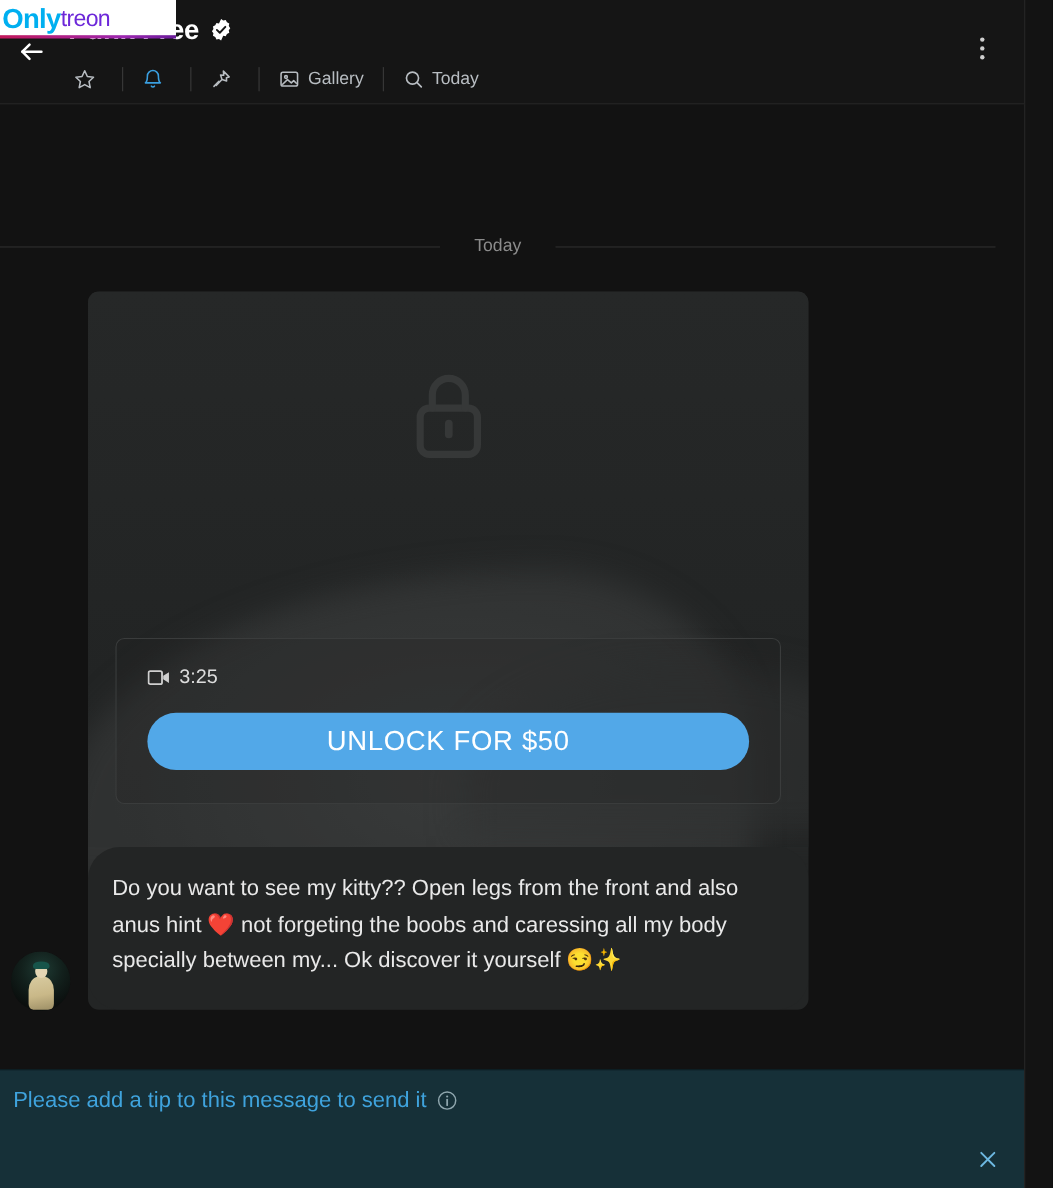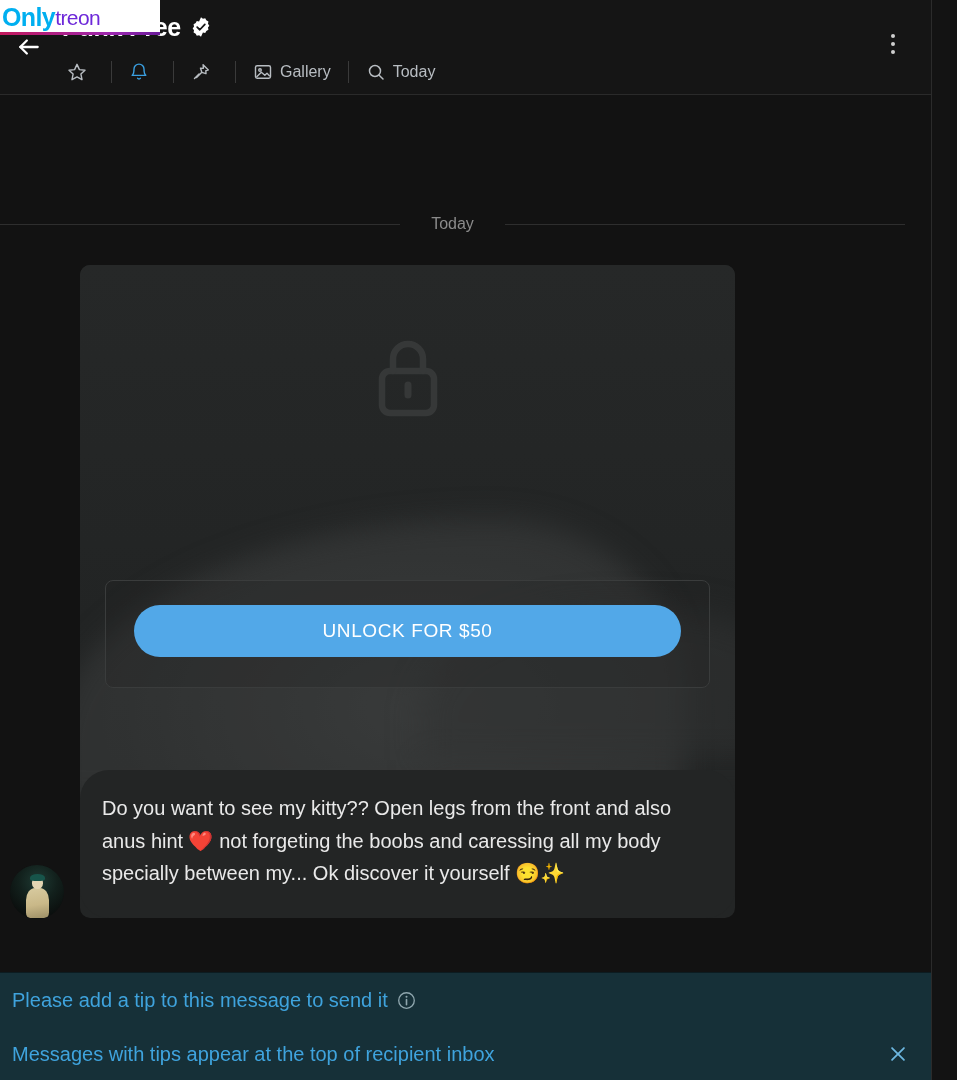--- a/index.html
+++ b/index.html
@@ -249,21 +249,21 @@
     display: block;
     width: 100%;
     height: 52px;
     line-height: 52px;
     text-align: center;
     border: none;
     border-radius: 26px;
     background: #52a8e8;
     color: #ffffff;
     font-family: "Liberation Sans", sans-serif;
-    font-size: 19px;
+    font-size: 25px;
     font-weight: 500;
     letter-spacing: 0.6px;
     cursor: pointer;
   }
 
   .msg-text {
     position: relative;
     padding: 22px 22px 28px 22px;
     color: #e9e9e9;
     font-size: 20px;
@@ -502,20 +502,29 @@
             <div class="lock-icon">
               <svg width="66" height="84" viewBox="0 0 66 84" fill="none" stroke="#363838" stroke-width="6.5" stroke-linecap="round" stroke-linejoin="round">
                 <rect x="7" y="36" width="52" height="42" rx="8"></rect>
                 <path d="M18 36V24a15 15 0 0 1 30 0v12"></path>
                 <path d="M33 50v10" stroke-width="7"></path>
               </svg>
             </div>
           </div>
 
           <div class="unlock-card">
+            <div class="dur-row">
+              <span>
+                <svg width="21" height="16" viewBox="0 0 24 18" fill="none" stroke="#cfcfcf" stroke-width="1.9" stroke-linejoin="round">
+                  <rect x="1.2" y="2.2" width="14" height="13.6" rx="1.8"></rect>
+                  <path d="M16.4 7.2 22.4 3.4v11.2l-6-3.8z" fill="#cfcfcf" stroke="none"></path>
+                </svg>
+              </span>
+              <span>3:25</span>
+            </div>
             <button class="unlock-btn">UNLOCK FOR $50</button>
           </div>
 
           <div class="msg-text">Do you want to see my kitty?? Open legs from the front and also anus hint ❤️ not forgeting the boobs and caressing all my body specially between my... Ok discover it yourself 😏✨</div>
         </div>
 
         <div class="avatar">
           <span class="av-bg"></span>
           <span class="av-body"></span>
           <span class="av-head"></span>
@@ -543,21 +552,20 @@
         <span class="banner-info">
           <svg width="19" height="19" viewBox="0 0 20 20" fill="none" stroke="#8fa6ae" stroke-width="1.4">
             <circle cx="10" cy="10" r="8.2"></circle>
             <circle cx="10" cy="6.1" r="1.05" fill="#8fa6ae" stroke="none"></circle>
             <line x1="10" y1="9.1" x2="10" y2="14.4" stroke-linecap="round" stroke-width="1.7"></line>
           </svg>
         </span>
       </div>
 
       <div class="banner-row">
-        <span class="banner-text">Messages with tips appear at the top of recipient inbox</span>
         <span class="banner-spacer"></span>
         <span class="banner-close">
           <svg width="22" height="22" viewBox="0 0 24 24" fill="none" stroke="#6db7e0" stroke-width="1.9" stroke-linecap="round">
             <line x1="5.5" y1="5.5" x2="18.5" y2="18.5"></line>
             <line x1="18.5" y1="5.5" x2="5.5" y2="18.5"></line>
           </svg>
         </span>
       </div>
 
     </div>

